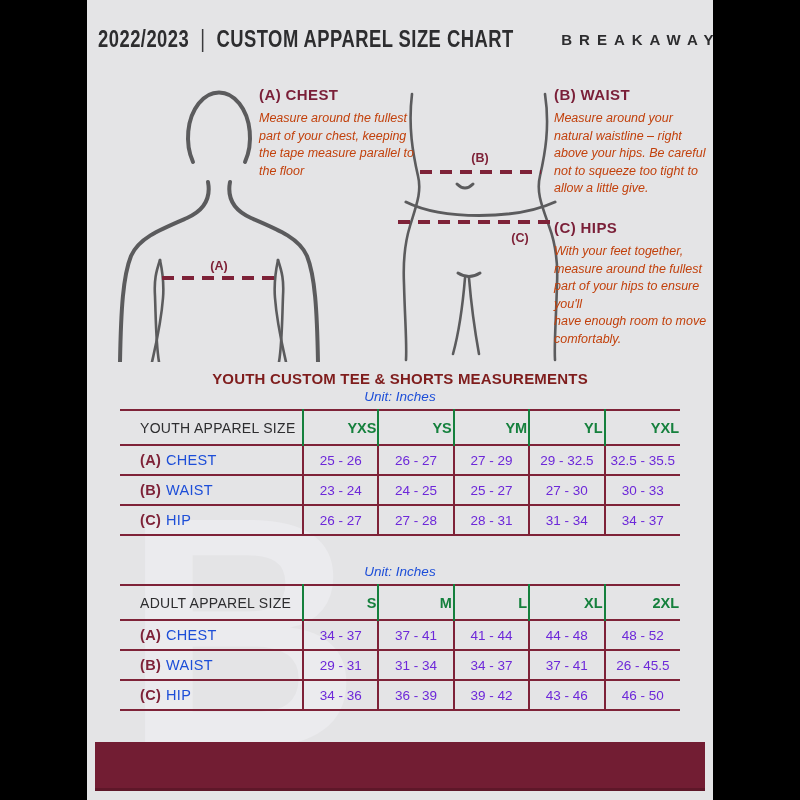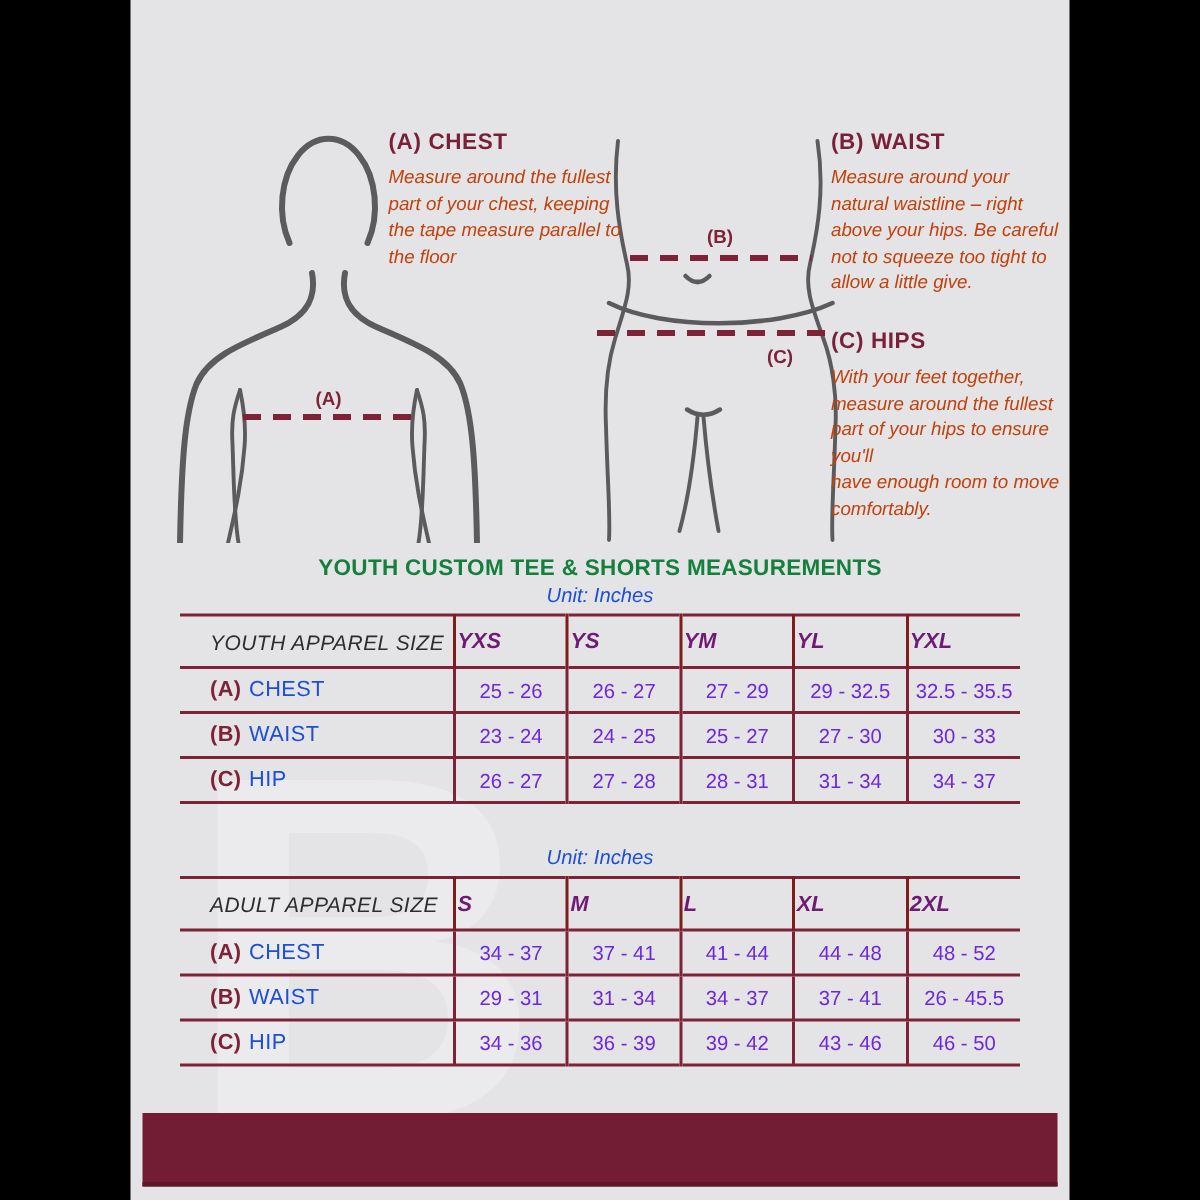--- a/index.html
+++ b/index.html
@@ -38,39 +38,39 @@
   .fig { position:absolute; z-index:1; }
   .fig path { fill:none; }
   .outline { stroke:#5b5b5d; stroke-width:4; stroke-linecap:round; }
   .outline-thin { stroke:#5b5b5d; stroke-width:2.6; stroke-linecap:round; }
   .detail { stroke:#5b5b5d; stroke-width:3; stroke-linecap:round; }
   .measure-line { stroke:#7e2238; stroke-width:4; stroke-dasharray:12 8; }
   .marker { font-size:12.5px; font-weight:bold; fill:#7e2238; }
   
   .sec-title {
     position:absolute; left:0; width:100%; text-align:center; z-index:2;
-    font-size:15px; font-weight:bold; color:#15803d; letter-spacing:.2px;
+    font-size:15px; font-weight:bold; color:#7f1d1d; letter-spacing:.2px;
   }
   .sec-unit {
     position:absolute; left:0; width:100%; text-align:center; z-index:2;
     font-size:13.5px; font-style:italic; color:#1d4ed8;
   }
   .table-wrap { position:absolute; left:33px; width:560px; z-index:2; }
   table.size-table { width:560px; border-collapse:collapse; table-layout:fixed; }
   table.size-table tr { height:30px; }
-  table.size-table tr.head-row { height:35px;font-style:italic; }
+  table.size-table tr.head-row { height:35px; }
   table.size-table tr { border-top:2px solid #7e2238; }
   table.size-table { border-bottom:2px solid #7e2238; }
   th.label-col, td.label-col {
     text-align:left; padding-left:20px; font-weight:normal;
     font-size:14px; color:#2d2d2f; letter-spacing:.3px;
   }
   th.size-col {
-    font-size:14.5px; font-weight:bold; color:#701a75; text-align:left;
-    border-left:2px solid #7f1d1d;
+    font-size:14.5px; font-weight:bold; color:#15803d; text-align:right;
+    border-left:2px solid #15803d;
   }
   td.val {
     font-size:13.5px; color:#6d28d9; text-align:center;
     border-left:2px solid #7e2238;
   }
   td.label-col { font-size:14.5px; }
   .row-prefix { color:#7e2238; font-weight:bold; }
   .row-name { color:#1d4ed8; margin-left:5px; }
   
   .watermark {
@@ -83,20 +83,32 @@
     background:#721d33; border-bottom:3px solid #5e1729; z-index:3;
   }
 </style>
 </head>
 <body>
 
 <div class="doc">
 
   <div class="watermark">B</div>
 
+  <div class="header">
+    <div class="title-group">
+      <span>2022/2023</span>
+      <span class="title-sep">|</span>
+      <span>CUSTOM APPAREL SIZE CHART</span>
+    </div>
+    <svg width="42" height="46" viewBox="0 0 42 46">
+      <text x="9" y="35" font-size="36" font-weight="bold" font-style="italic" fill="#9b9b9d" font-family="Liberation Serif, serif">B</text>
+      <path d="M2,34 Q13,42 31,36" stroke="#9b9b9d" stroke-width="3.5" fill="none"></path>
+    </svg>
+    <span class="brand-wordmark">BREAKAWAY</span>
+  </div>
 
   <svg class="fig" style="left:28px; top:84px;" width="212" height="278" viewBox="0 0 212 278">
     <path class="outline" d="M78,78 A31,45 0 1,1 130,78"></path>
     <path class="outline" d="M93,98 C96,114 90,126 72,134 C44,146 24,154 16,172 C8,192 6,225 5,278"></path>
     <path class="outline" d="M115,98 C112,114 118,126 136,134 C164,146 184,154 192,172 C200,192 202,225 203,278"></path>
     <path class="outline-thin" d="M45,176 C41,188 39,196 40,212 C41,240 41,260 44,278"></path>
     <path class="outline-thin" d="M45,176 C48,190 49,202 48,214 C46,240 41,260 37,278"></path>
     <path class="outline-thin" d="M163,176 C167,188 169,196 168,212 C167,240 167,260 164,278"></path>
     <path class="outline-thin" d="M163,176 C160,190 159,202 160,214 C162,240 167,260 171,278"></path>
     <path class="measure-line" d="M47,194 L161,194"></path>

